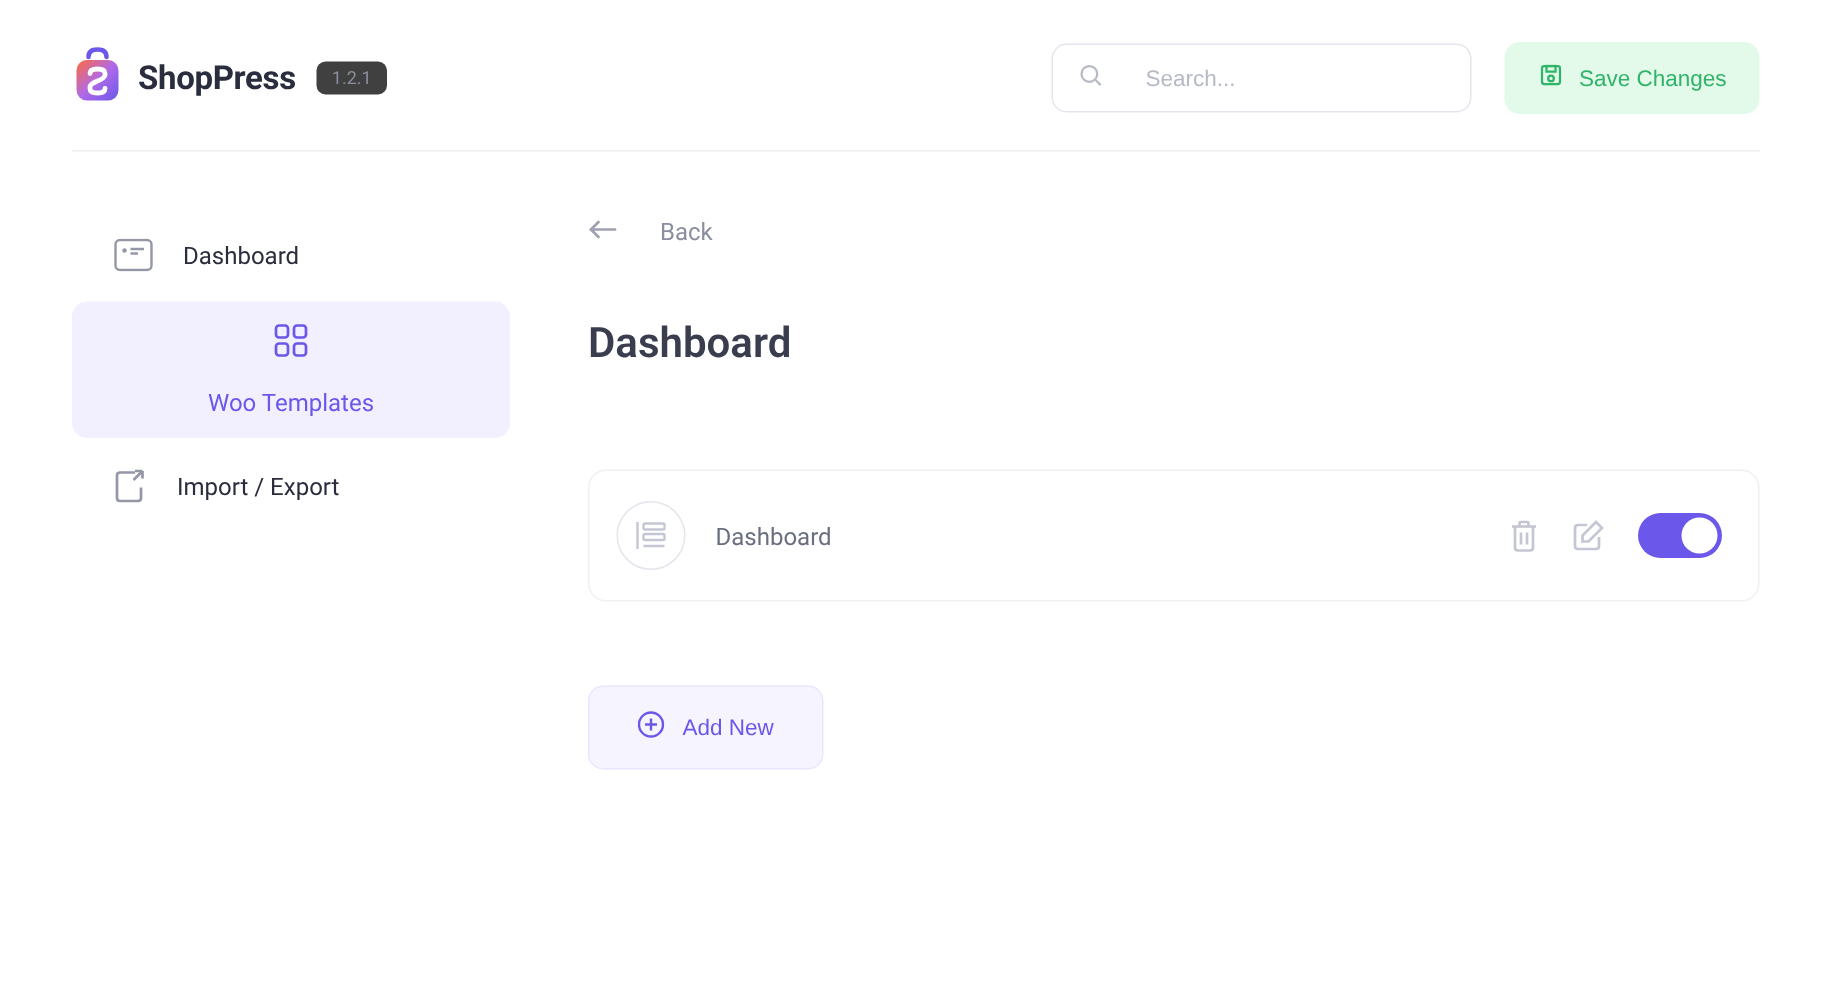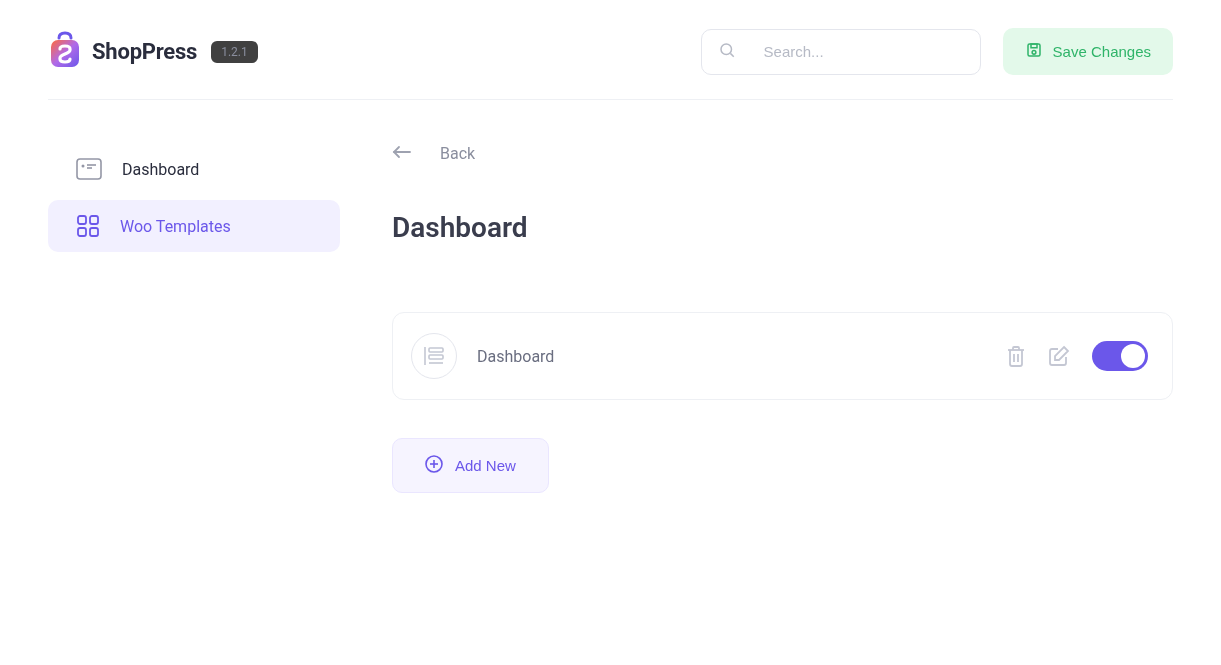--- a/index.html
+++ b/index.html
@@ -100,20 +100,21 @@
       gap: 20px;
       padding: 14px 28px;
       border-radius: 10px;
       cursor: pointer;
       font-size: 16px;
       color: #2a2d3d;
     }
     .sidebar-item.active {
       background: #f2f0ff;
       color: #6b57ea;
+      flex-direction: column;
     }
     .sidebar-item .icon {
       color: #9497a6;
       display: flex;
       align-items: center;
     }
     .sidebar-item.active .icon {
       color: #6b57ea;
     }
     .main {
@@ -193,21 +194,21 @@
       align-items: center;
       gap: 12px;
       background: #f6f4ff;
       border: 1px solid #eae6ff;
       border-radius: 10px;
       padding: 16px 32px;
       color: #6b57ea;
       font-size: 15px;
       font-weight: 500;
       cursor: pointer;
-      margin-top: 38px;
+      margin-top: 56px;
     }
   </style>
 </head>
 <body>
 
 <div class="container">
   <div class="header">
     <div class="brand">
       <div class="logo-text">
         <span>
@@ -267,20 +268,29 @@
       <div class="sidebar-item active">
         <span class="icon">
           <svg width="24" height="24" viewBox="0 0 24 24" fill="none" stroke="currentColor" stroke-width="1.8">
             <rect x="2" y="2" width="8" height="8" rx="2"></rect>
             <rect x="14" y="2" width="8" height="8" rx="2"></rect>
             <rect x="2" y="14" width="8" height="8" rx="2"></rect>
             <rect x="14" y="14" width="8" height="8" rx="2"></rect>
           </svg>
         </span>
         <span>Woo Templates</span>
+      </div>
+      <div class="sidebar-item">
+        <span class="icon">
+          <svg width="22" height="24" viewBox="0 0 22 24" fill="none" stroke="currentColor" stroke-width="1.8">
+            <path d="M14 3 L4 3 Q2 3 2 5 L2 20 Q2 22 4 22 L16 22 Q18 22 18 20 L18 13"></path>
+            <path d="M13 8 L19 2 M19 2 L19 7 M19 2 L14 2"></path>
+          </svg>
+        </span>
+        <span>Import / Export</span>
       </div>
     </div>
 
     <div class="main">
       <div class="back-link">
         <span>
           <svg width="20" height="14" viewBox="0 0 20 14" fill="none" stroke="#9ea2b0" stroke-width="1.8" stroke-linecap="round">
             <line x1="2" y1="7" x2="18" y2="7"></line>
             <path d="M7 2 L2 7 L7 12"></path>
           </svg>

